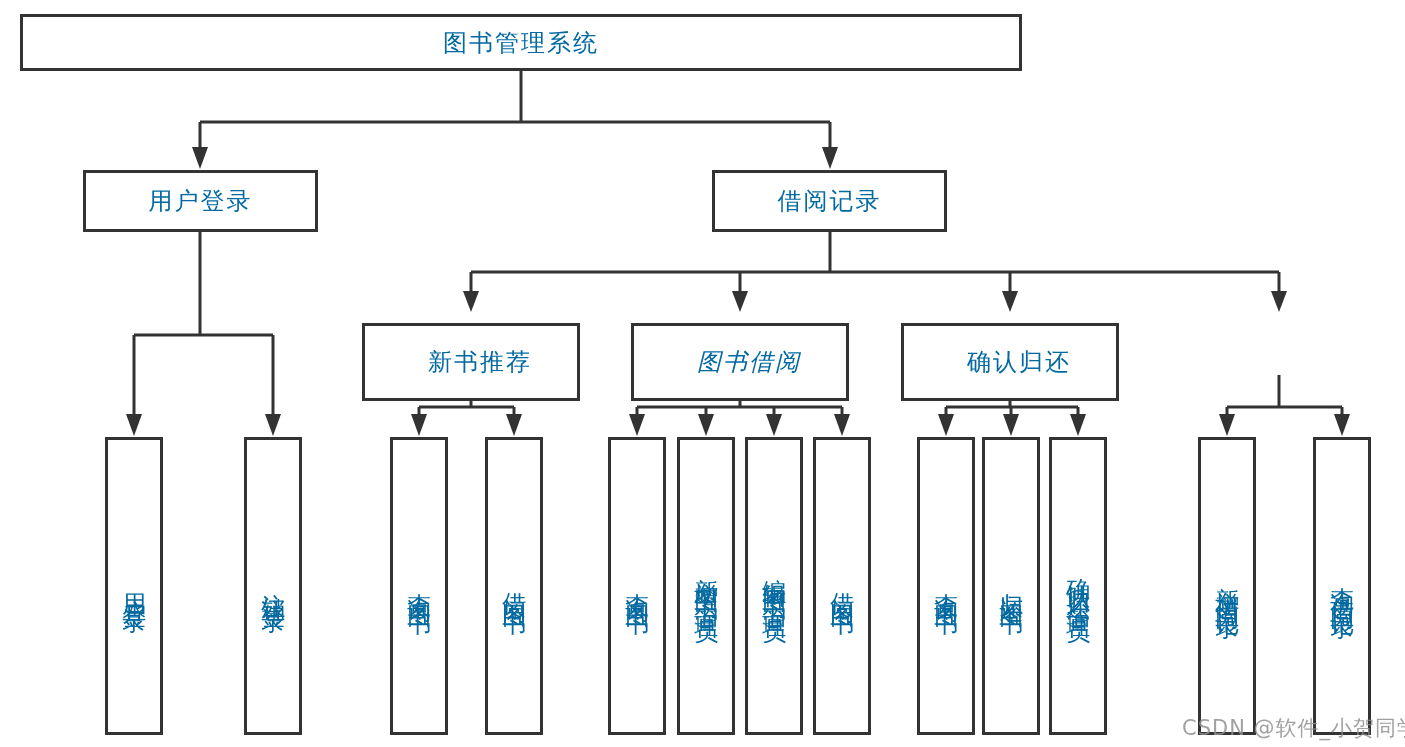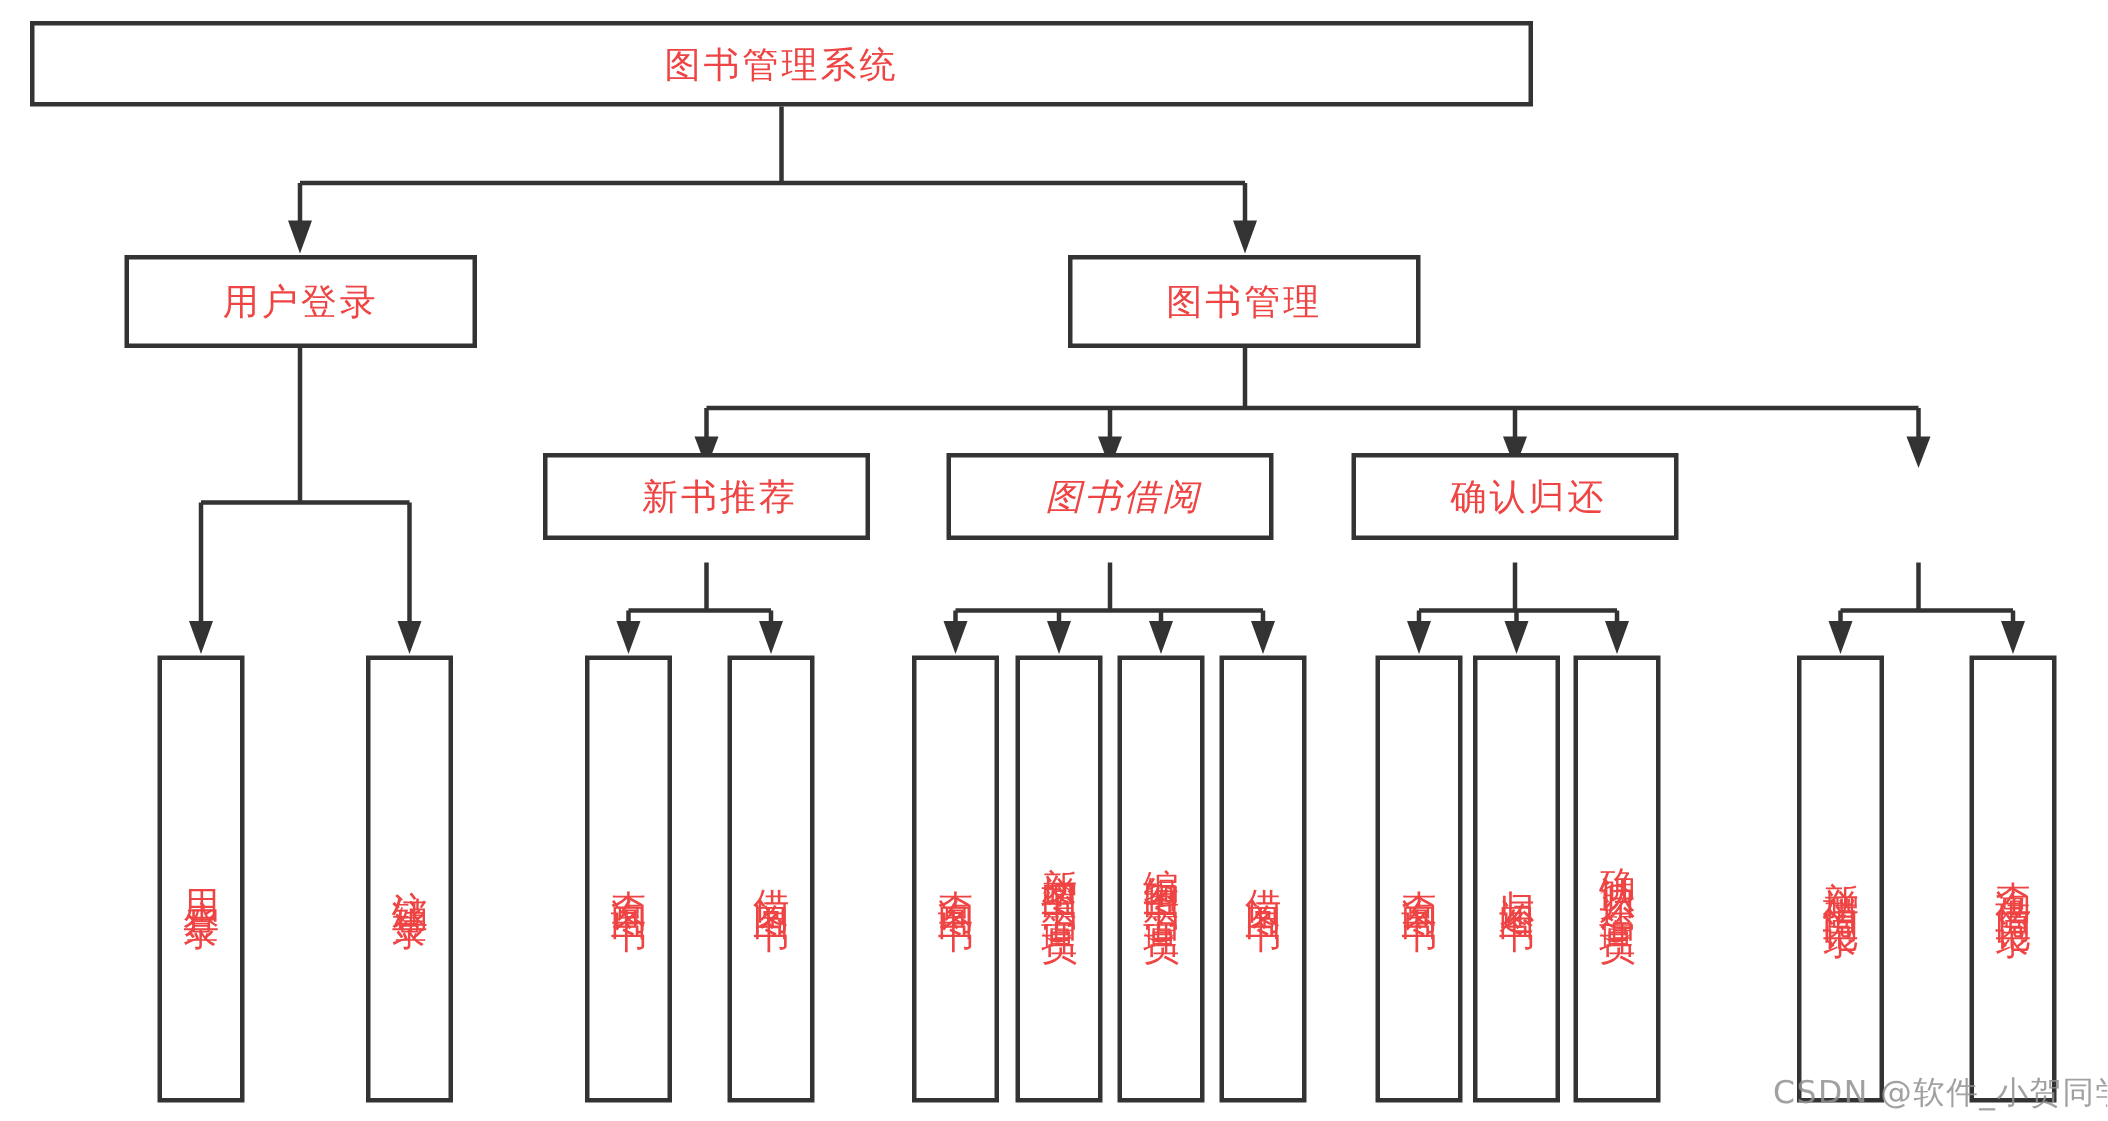--- a/index.html
+++ b/index.html
@@ -9,39 +9,39 @@
     background:#ffffff;
     overflow:hidden;
     font-family:"DejaVu Sans","Liberation Sans",sans-serif;
   }
   #wires{position:absolute;left:0;top:0;z-index:1;}
   .box{
     position:absolute;
     box-sizing:border-box;
     border:3px solid #333333;
     background:#ffffff;
-    color:#ef4444;
+    color:#0369a1;
     display:flex;
     align-items:center;
     justify-content:center;
     z-index:2;
     white-space:nowrap;
   }
   .h{font-size:24px;letter-spacing:2px;}
   .v{
     writing-mode:vertical-rl;
     text-orientation:mixed;
     font-size:24px;
     letter-spacing:6px;
     line-height:1.1;
     white-space:normal;
   }
   .root{left:20px;top:14px;width:1002px;height:57px;}
   .lvl2{top:170px;width:235px;height:62px;}
-  .lvl3{top:302px;width:218px;height:58px;padding-left:18px;}
+  .lvl3{top:323px;width:218px;height:78px;padding-left:18px;}
   .leaf{top:437px;width:58px;height:298px;}
   #watermark{
     position:absolute;
     left:1182px;top:714px;
     font-size:21px;
     color:rgba(145,145,145,0.85);
     z-index:5;
     white-space:nowrap;
     letter-spacing:1px;
   }
@@ -120,21 +120,21 @@
       <polygon points="1070,414 1086,414 1078,436"></polygon>
 
       <polygon points="1219,414 1235,414 1227,436"></polygon>
       <polygon points="1334,414 1350,414 1342,436"></polygon>
     </g>
   </svg>
 
   <div class="box h root">图书管理系统</div>
 
   <div class="box h lvl2" style="left:83px;">用户登录</div>
-  <div class="box h lvl2" style="left:712px;">图书管理</div>
+  <div class="box h lvl2" style="left:712px;">借阅记录</div>
 
   <div class="box h lvl3" style="left:362px;">新书推荐</div>
   <div class="box h lvl3" style="left:631px;font-style:italic;">图书借阅</div>
   <div class="box h lvl3" style="left:901px;">确认归还</div>
 
   <div class="box v leaf" style="left:105px;">用户登录</div>
   <div class="box v leaf" style="left:244px;">注销登录</div>
 
   <div class="box v leaf" style="left:390px;">查询图书</div>
   <div class="box v leaf" style="left:485px;">借阅图书</div>

